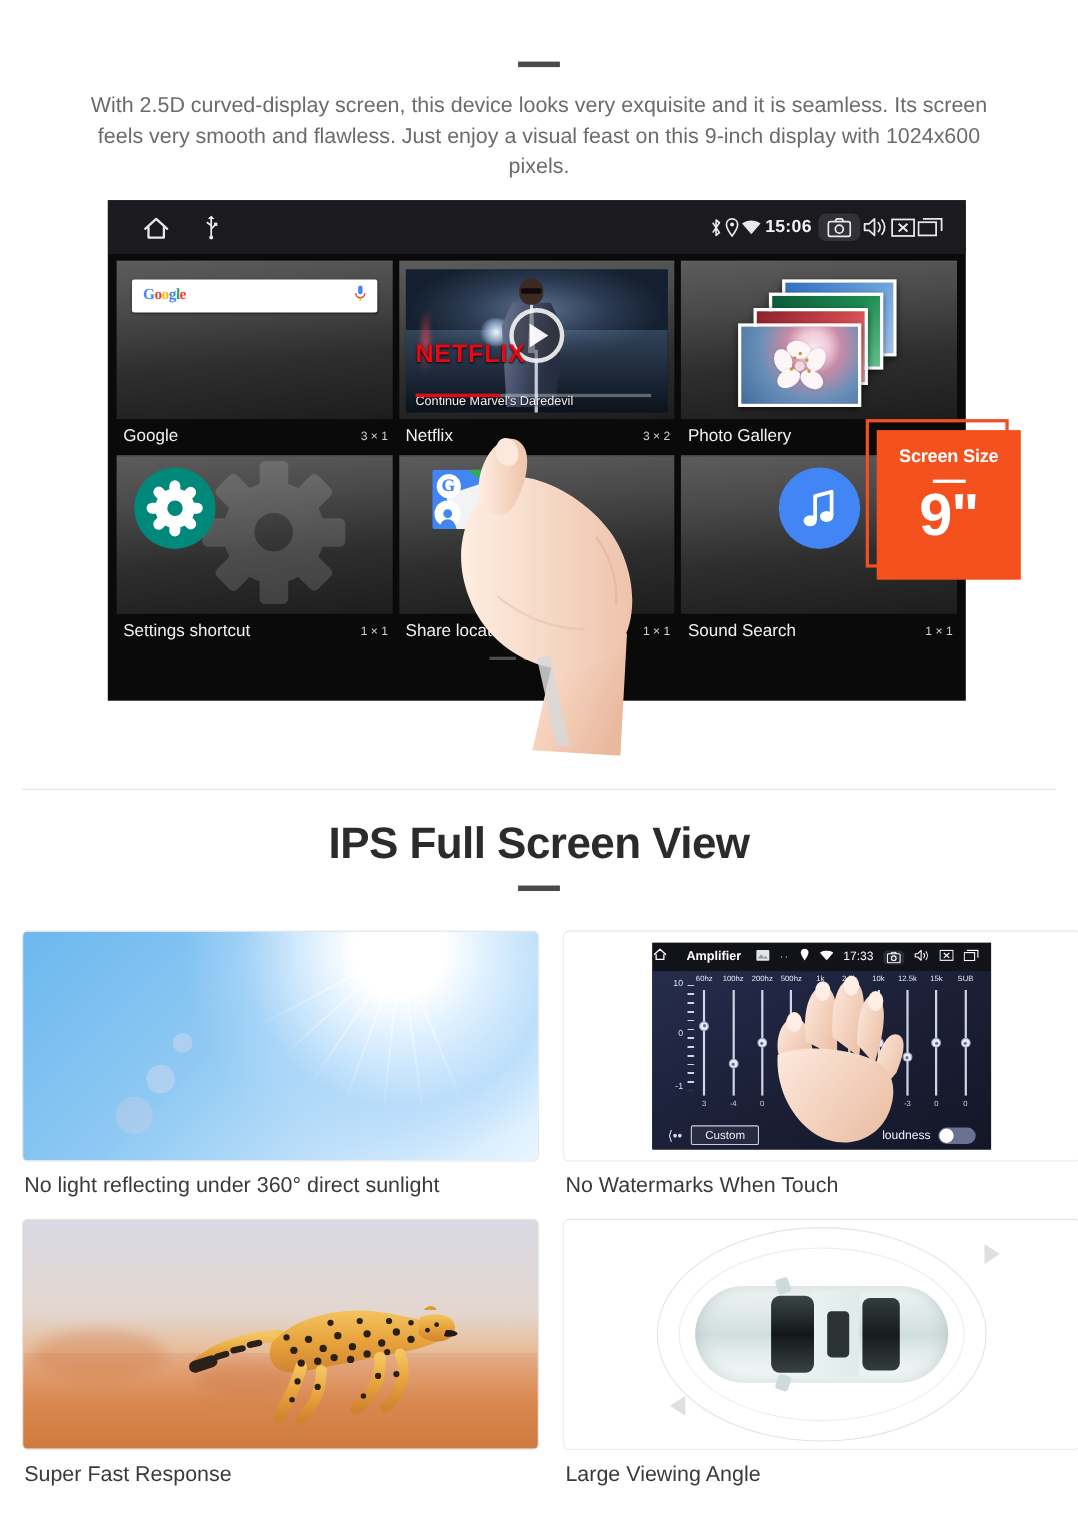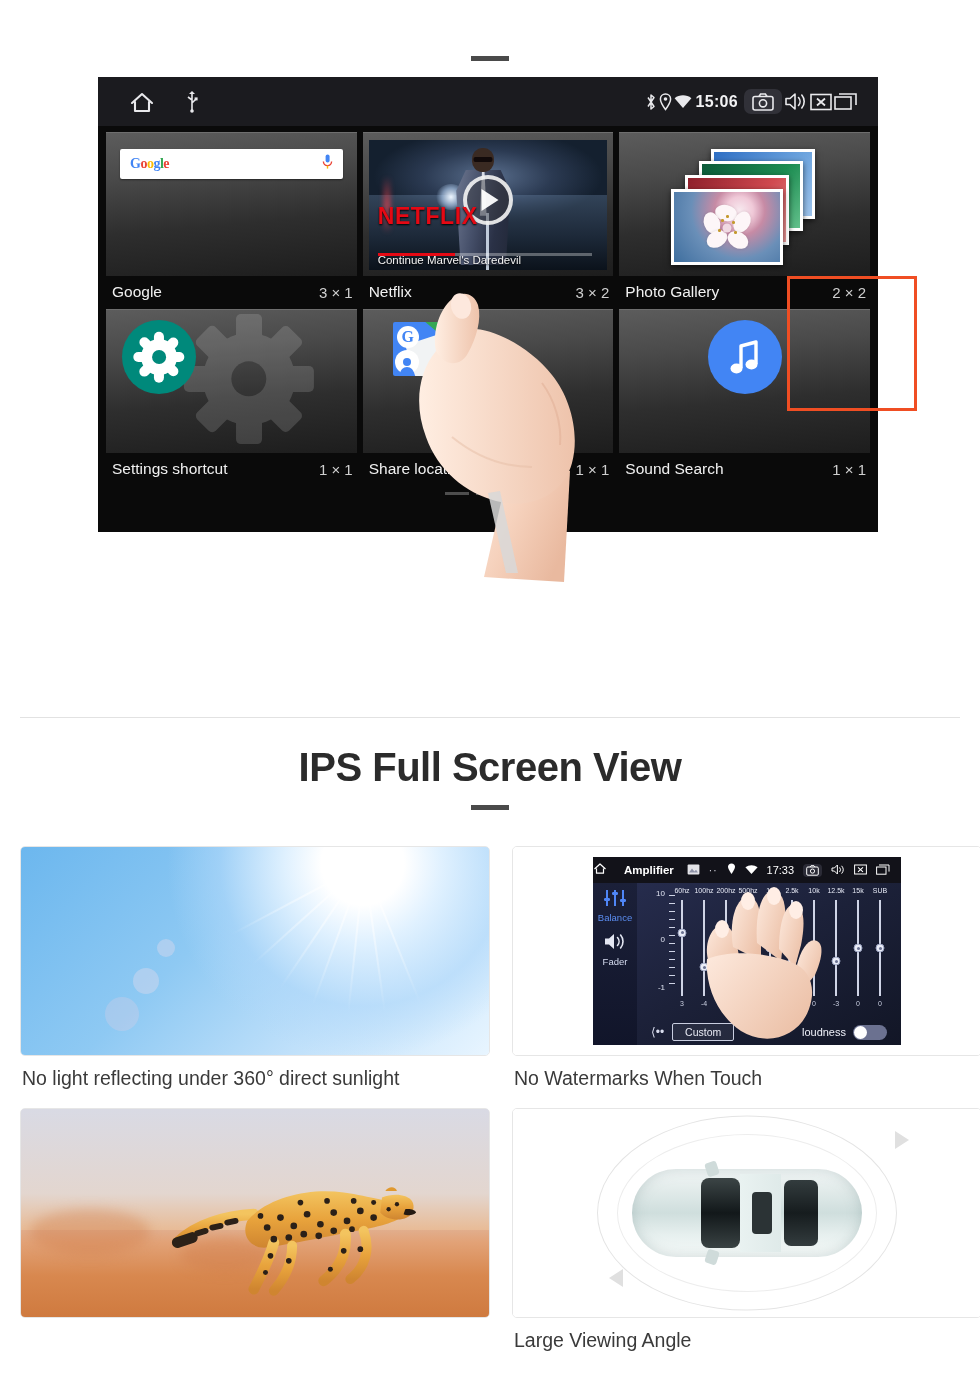--- a/index.html
+++ b/index.html
@@ -62,21 +62,21 @@
   .wtile {
     height: 144px; position: relative; overflow: hidden;
     background: linear-gradient(175deg,#5c5c5c 0%, #4a4a4a 28%, #2e2e2e 62%, #1d1d1d 100%);
     border-top: 1px solid #6e6e6e;
   }
   .wlabelrow {
     display: flex; justify-content: space-between; align-items: center;
     padding: 7px 4px 8px 6px;
   }
   .wlabel { color:#f1f1f1; font-size:15.5px; }
-  .wsize { color:#cfcfcf; font-size:15px;text-align:center; }
+  .wsize { color:#cfcfcf; font-size:11px;text-align:center; }
 
   
   .gbar {
     position: absolute; left: 14px; top: 16px; right: 14px; height: 30px;
     background:#fff; border-radius: 2px; display:flex; align-items:center;
     padding: 0 10px; box-shadow: 0 1px 2px rgba(0,0,0,.45);
   }
   .glogo { font-size: 14px; font-weight: bold; letter-spacing:-0.5px; font-family:"Liberation Serif", serif;}
   .glogo i { font-style: normal; }
   .gmic { margin-left:auto; }
@@ -280,20 +280,21 @@
   .arrow-tr { right:72px; top:22px; border-width:9px 0 9px 14px; border-color:transparent transparent transparent #e0e0e0; }
   .arrow-bl { left:96px; bottom:30px; border-width:9px 14px 9px 0; border-color:transparent #e0e0e0 transparent transparent; }
 </style>
 </head>
 <body>
 
 <div class="page">
 
   <div style="padding-top:40px;">
     <div class="title-rule"></div>
+    <p class="intro">With 2.5D curved-display screen, this device looks very exquisite and it is seamless. Its screen feels very smooth and flawless. Just enjoy a visual feast on this 9-inch display with 1024x600 pixels.</p>
   </div>
 
   <div class="device-wrap">
 
     <div class="device">
 
       <div class="statusbar">
         <div class="sb-left">
           <span class="sb-ico">
             <svg width="26" height="24" viewBox="0 0 26 24">
@@ -530,20 +531,25 @@
 
       <ellipse cx="69" cy="19" rx="10" ry="13" fill="#fde8dd" transform="rotate(-14 69 19)"></ellipse>
 
       <path d="M150 96 C162 112 170 136 168 158" stroke="#e3b49b" stroke-width="2" fill="none" opacity=".65"></path>
       <path d="M60 150 C82 168 110 180 140 180" stroke="#e6bda5" stroke-width="2" fill="none" opacity=".5"></path>
 
       <path d="M96 206 L114 286 L126 286 L108 204 Z" fill="#d8d8d8" opacity=".85"></path>
     </svg>
 
     <div class="badge-frame"></div>
+    <div class="badge">
+      <div class="badge-t">Screen Size</div>
+      <div class="badge-rule"></div>
+      <div class="badge-n">9"</div>
+    </div>
   </div>
 
   <div class="divider"></div>
 
   <div class="sec2">
     <h2 class="section-title">IPS Full Screen View</h2>
     <div class="title-rule"></div>
 
     <div class="grid2">
 
@@ -616,38 +622,20 @@
                 <span>
                   <svg width="14" height="11" viewBox="0 0 14 11">
                       <rect x="0.6" y="3" width="9.4" height="7.2" fill="none" stroke="#fff" stroke-width="1"></rect>
                       <path d="M3 1 h10 v6.6" fill="none" stroke="#fff" stroke-width="1"></path>
                     </svg>
                 </span>
 
               </div>
 
               <div class="amp-body">
-                <div class="amp-side">
-                  <span>
-                    <svg width="24" height="18" viewBox="0 0 24 18">
-                        <path d="M4 1 V17 M12 1 V17 M20 1 V17" stroke="#4f86f7" stroke-width="2"></path>
-                        <rect x="1" y="9" width="6" height="3" rx="1.2" fill="#4f86f7"></rect>
-                        <rect x="9" y="3" width="6" height="3" rx="1.2" fill="#4f86f7"></rect>
-                        <rect x="17" y="10" width="6" height="3" rx="1.2" fill="#4f86f7"></rect>
-                      </svg>
-                  </span>
-                  <span class="lb">Balance</span>
-                  <span style="margin-top:9px">
-                    <svg width="24" height="19" viewBox="0 0 24 19">
-                        <path d="M2 6.5 h4 L11 2 v15 L6 12.5 H2 Z" fill="#e3e6f2"></path>
-                        <path d="M14.5 5.5 a6 6 0 0 1 0 8 M17.6 3 a10 10 0 0 1 0 13" fill="none" stroke="#e3e6f2" stroke-width="1.6" stroke-linecap="round"></path>
-                      </svg>
-                  </span>
-                  <span class="lb2">Fader</span>
-                </div>
 
                 <div class="amp-eq">
                   <div class="scale">
                     <span class="s-l" style="top:-2px">10</span>
                     <span class="s-l" style="top:44px">0</span>
                     <span class="s-l" style="top:92px">-1</span>
                     <span class="ticks"></span>
                   </div>
                   <div class="bands" style="margin-left:28px">
                     <div class="band">
@@ -814,20 +802,21 @@
                 <circle cx="266" cy="70" r="2.6"></circle>
               <circle cx="124" cy="126" r="3.4"></circle>
                 <circle cx="146" cy="132" r="3.4"></circle>
                 <circle cx="212" cy="120" r="3.4"></circle>
               <circle cx="232" cy="118" r="3.4"></circle>
                 <circle cx="118" cy="146" r="3"></circle>
                 <circle cx="196" cy="142" r="3"></circle>
             </g>
           </svg>
         </div>
+        <div class="cellcap">Super Fast Response</div>
       </div>
 
       <div class="cellwrap">
         <div class="cellimg">
           <div class="carwrap">
             <div class="ellipse"></div>
             <div class="ellipse ellipse2"></div>
             <div class="arrow arrow-tr"></div>
             <div class="arrow arrow-bl"></div>
             <div class="car">

